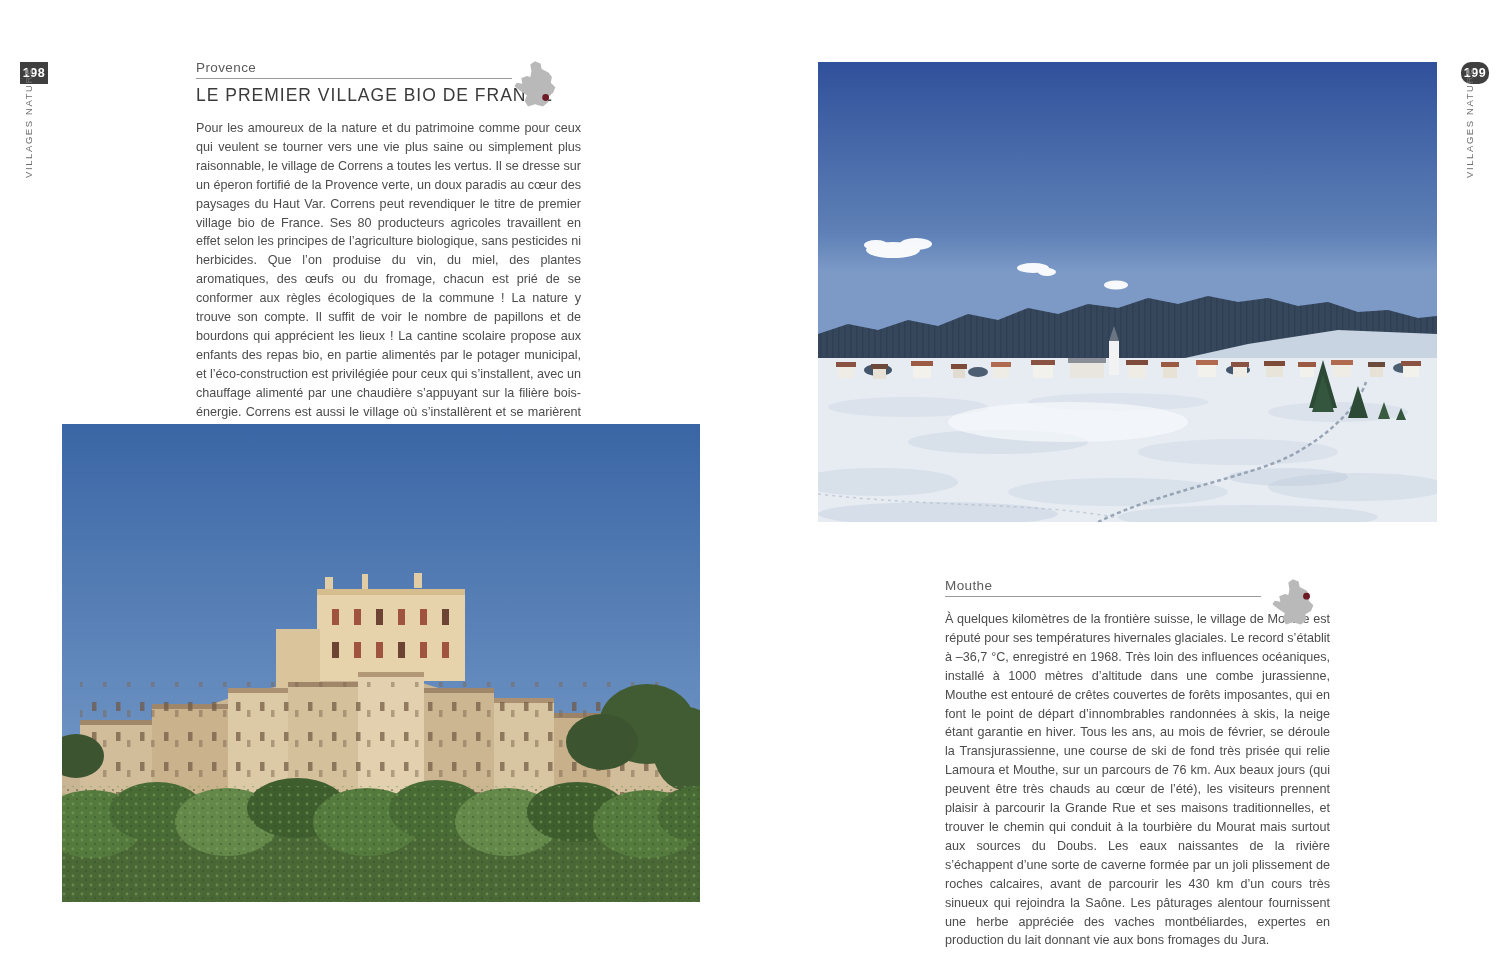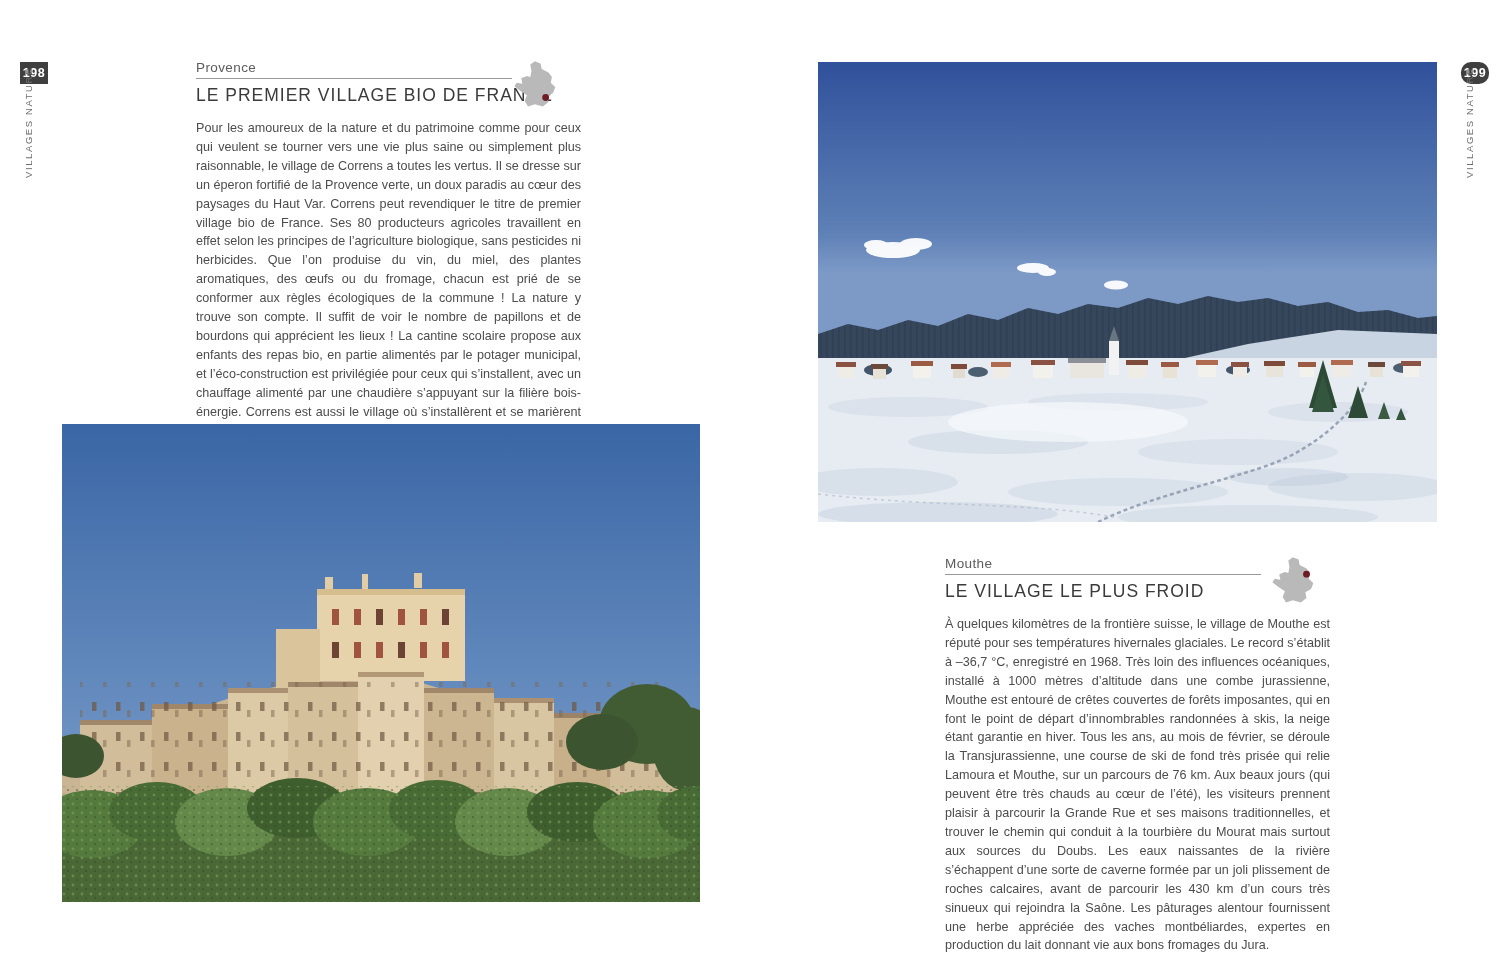--- a/index.html
+++ b/index.html
@@ -18,21 +18,21 @@
   
   .vlabel{
     position:absolute;transform:rotate(-90deg);transform-origin:0 0;white-space:nowrap;
     font-size:9.5px;letter-spacing:1.6px;color:#6e6e6e;
   }
   .vlabel.vl-left{left:23px;top:178px;}
   .vlabel.vl-right{left:1464px;top:178px;}
   
   .article{position:absolute;width:385px;}
   .article.a-left{left:196px;top:60px;}
-  .article.a-right{left:945px;top:556px;}
+  .article.a-right{left:945px;top:578px;}
   .kicker{font-size:13.5px;color:#5c5c5c;letter-spacing:0.4px;margin:0 0 3px 0;}
   .rule{width:316px;height:0;border-top:1px solid #9a9a9a;margin:0 0 6px 0;}
   .map{position:absolute;top:0;width:46px;height:50px;}
   .a-left .map{left:317px;}
   .a-right .map{left:326px;}
   .title{
     font-size:17.5px;font-weight:400;letter-spacing:1px;color:#3a3a3a;margin:4px 0 0 0;
   }
   .bodytext{
     margin:13px 0 0 0;text-align:justify;font-size:12.6px;line-height:18.9px;color:#4c4c4c;
@@ -254,18 +254,17 @@
   <div class="pagenum pn-right">199</div>
   <div class="vlabel vl-right">VILLAGES NATURE</div>
 
   <section class="article a-right">
     <div class="kicker">Mouthe</div>
     <div class="rule"></div>
     <svg class="map" viewBox="0 0 40 44">
       <path fill="#b9b9b9" d="M19 1 L24 3 L25 8 L31 11 L34 15 L33 20 L37 24 L35 29 L30 32 L31 37 L26 41 L19 39 L13 41 L10 36 L12 31 L6 27 L1 23 L3 20 L8 21 L7 16 L12 14 L15 15 L16 10 L15 4 Z"></path>
       <circle cx="31" cy="16" r="3" fill="#6e1b26"></circle>
     </svg>
-    <h1 class="title">LE VILLAGE LE PLUS FROID</h1>
     <p class="bodytext">À quelques kilomètres de la frontière suisse, le village de Mouthe est réputé pour ses températures hivernales glaciales. Le record s’établit à –36,7 °C, enregistré en 1968. Très loin des influences océaniques, installé à 1000 mètres d’altitude dans une combe jurassienne, Mouthe est entouré de crêtes couvertes de forêts imposantes, qui en font le point de départ d’innombrables randonnées à skis, la neige étant garantie en hiver. Tous les ans, au mois de février, se déroule la Transjurassienne, une course de ski de fond très prisée qui relie Lamoura et Mouthe, sur un parcours de 76 km. Aux beaux jours (qui peuvent être très chauds au cœur de l’été), les visiteurs prennent plaisir à parcourir la Grande Rue et ses maisons traditionnelles, et trouver le chemin qui conduit à la tourbière du Mourat mais surtout aux sources du Doubs. Les eaux naissantes de la rivière s’échappent d’une sorte de caverne formée par un joli plissement de roches calcaires, avant de parcourir les 430 km d’un cours très sinueux qui rejoindra la Saône. Les pâturages alentour fournissent une herbe appréciée des vaches montbéliardes, expertes en production du lait donnant vie aux bons fromages du Jura.</p>
 
   </section>
 
 </div>
 
 </body></html>

